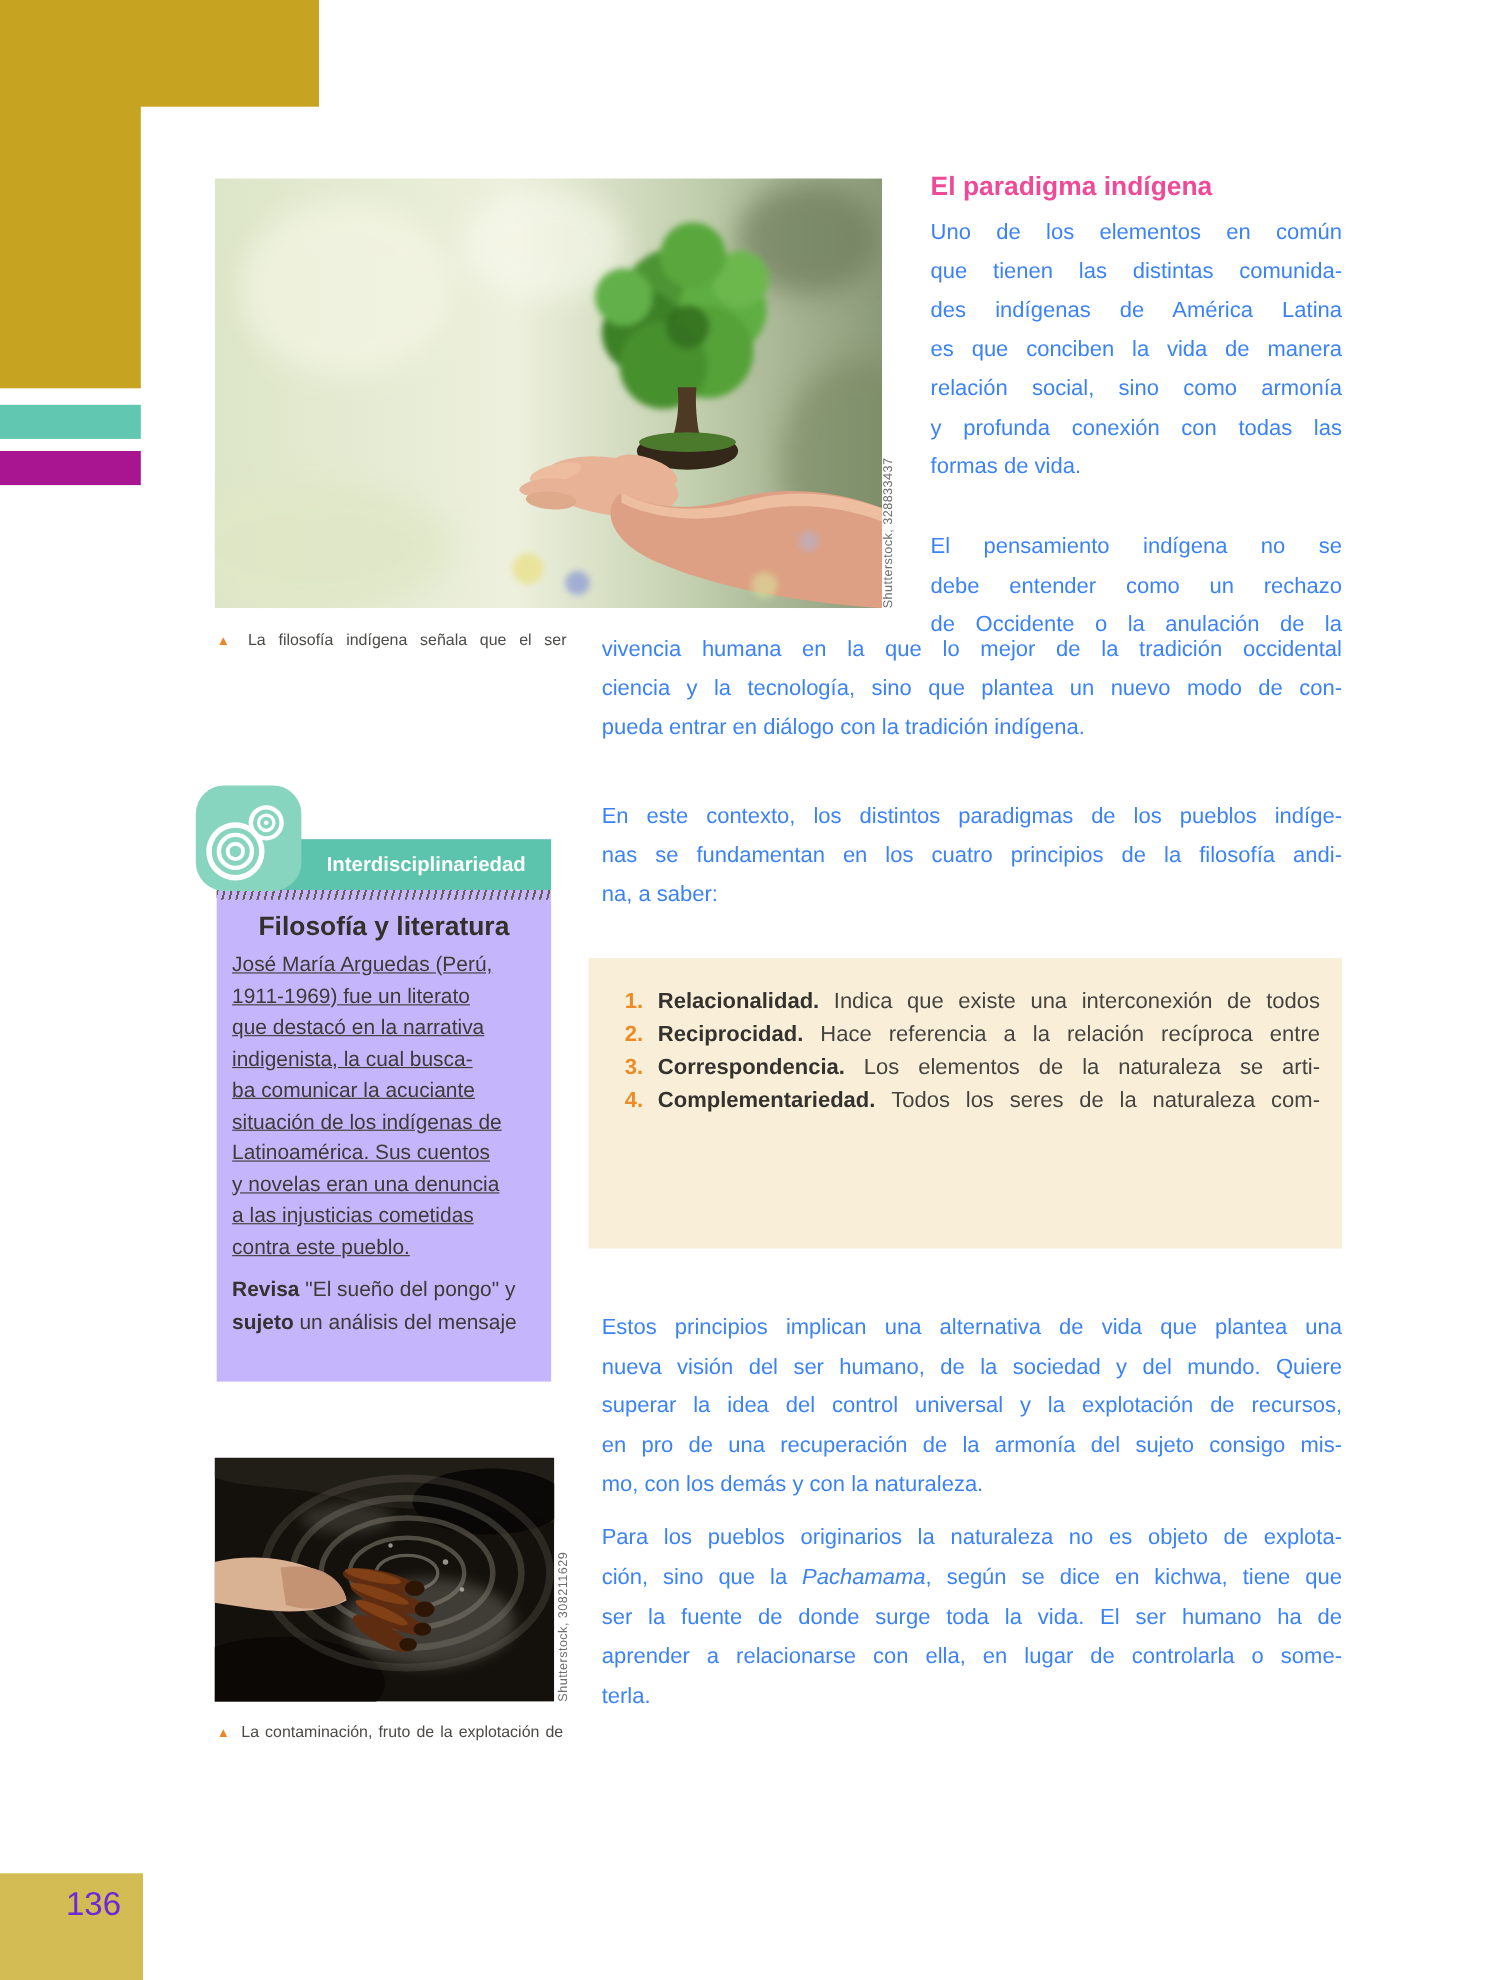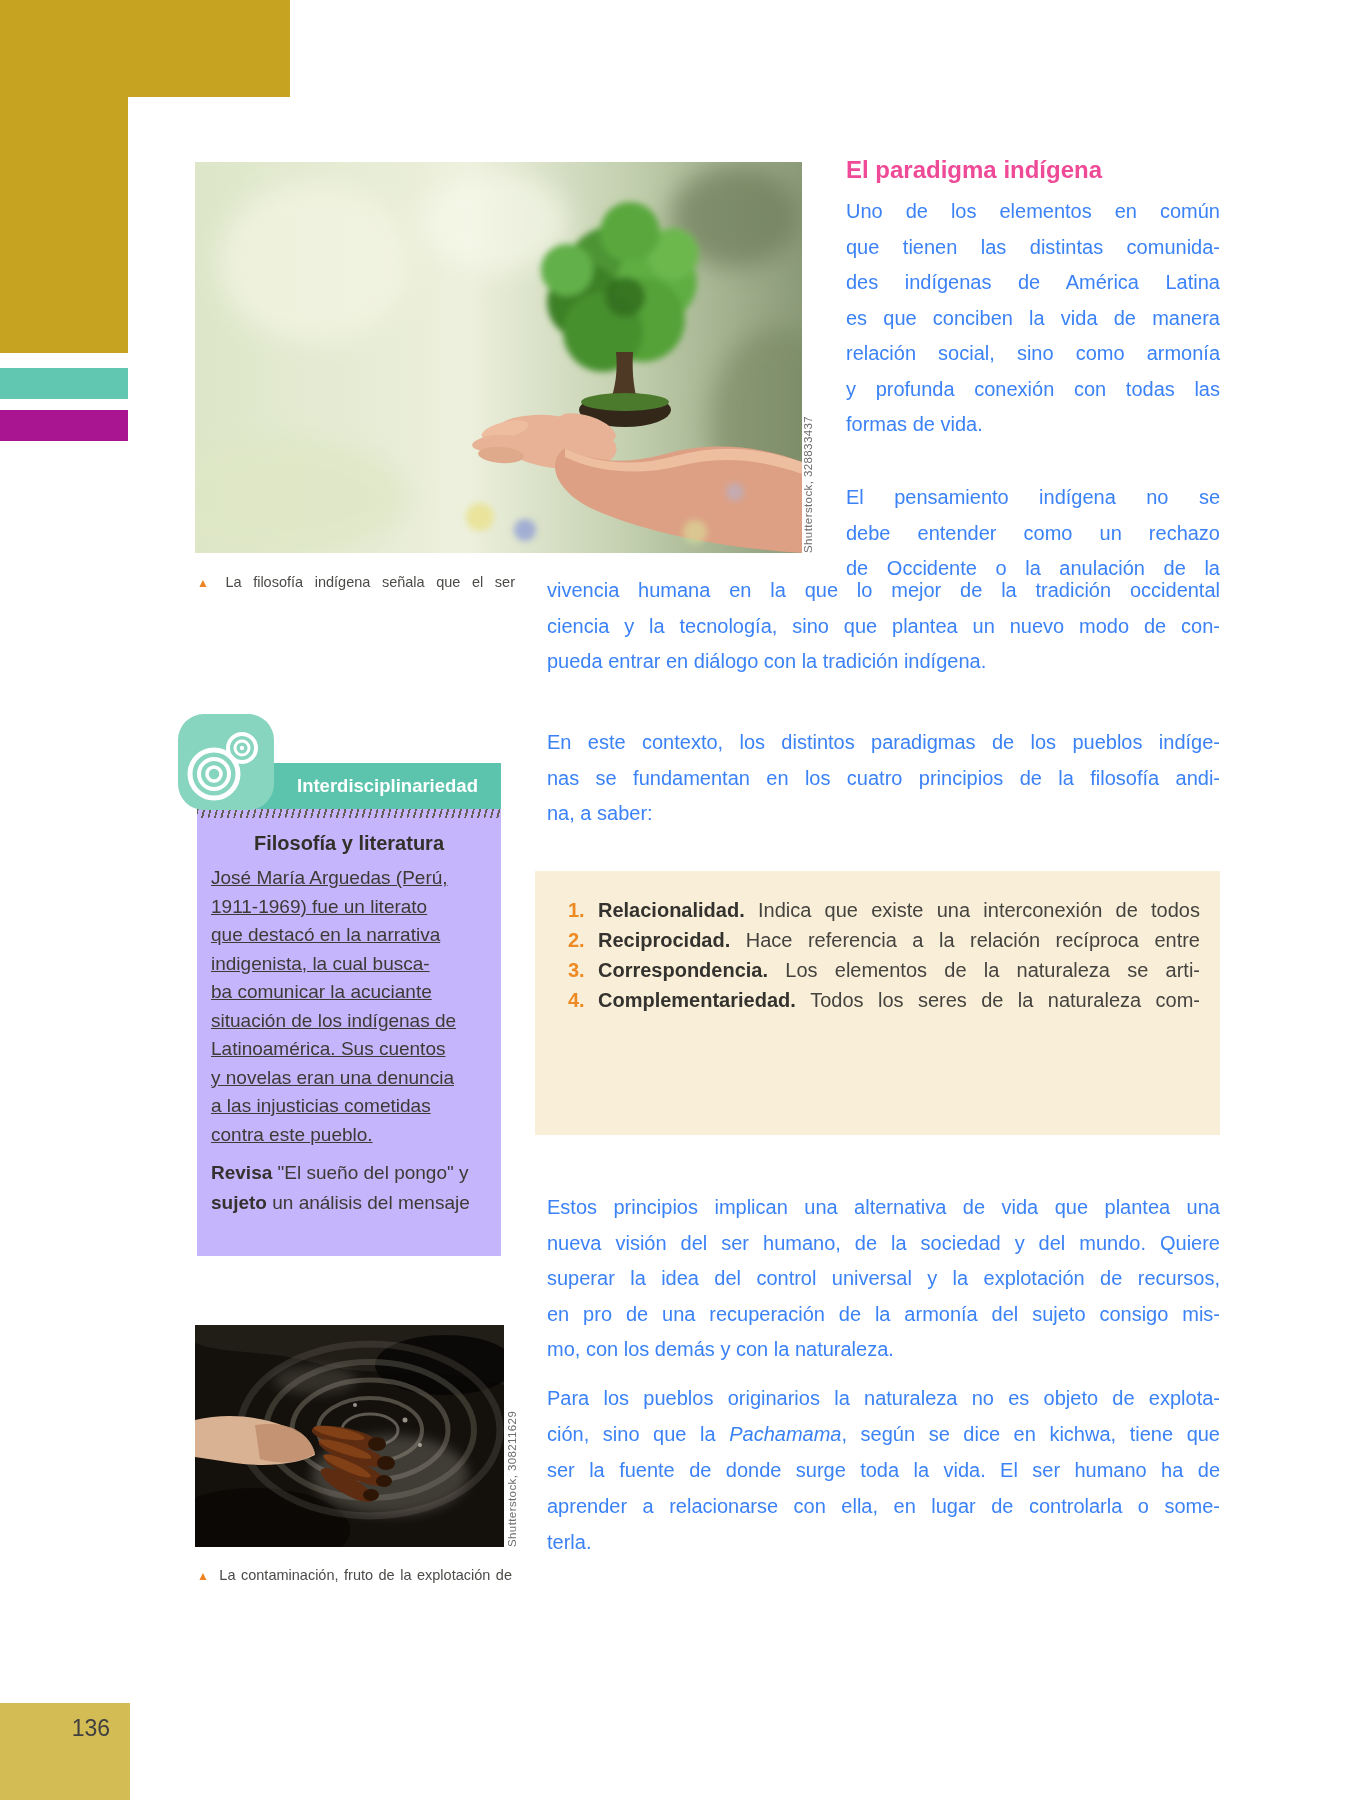--- a/index.html
+++ b/index.html
@@ -59,32 +59,32 @@
   .pnum{flex:none;width:30px;font-size:20px;line-height:30px;font-weight:bold;color:#ee8a23;}
   .ptext{flex:1;font-size:20px;line-height:30px;color:#454340;}
 
   
   .sidebox{position:absolute;left:197px;top:730px;width:304px;height:493px;
     background:#c4b5fd;box-sizing:border-box;margin-top:33px;}
   .sidebox-header{height:46px;background:#5cc4ac;display:flex;align-items:center;}
   .sidebox-header .hlabel{color:#ffffff;font-weight:bold;font-size:18.5px;margin-left:100px;white-space:nowrap;}
   .hatch{height:9px;background:repeating-linear-gradient(105deg,rgba(72,62,30,.75) 0 1.8px,rgba(0,0,0,0) 1.8px 6.2px);}
   .sidebox-body{padding:12px 14px 0 14px;}
-  .sb-title{font-size:20px;font-weight:bold;color:#33302a;text-align:center;line-height:26px;margin:0;}
+  .sb-title{font-size:24px;font-weight:bold;color:#33302a;text-align:center;line-height:26px;margin:0;}
   .sb-text{font-size:19px;line-height:28.5px;color:#3d3b35;margin-top:8px;text-decoration:underline;}
   .sb-task{font-size:19px;line-height:30px;color:#3d3b35;margin-top:9px;}
 
   .swirl{position:absolute;left:178px;top:714px;width:96px;height:96px;border-radius:26px;
     background:#87d4bf;}
   .swirl svg{display:block;}
 
   
   .pagenum-block{position:absolute;left:0;top:1703px;width:130px;height:97px;background:#d4bc55;
     box-sizing:border-box;padding:12px 20px 0 0;display:flex;justify-content:flex-end;}
-  .pagenum-block span{color:#404040;font-size:23px;}
+  .pagenum-block span{color:#6d28d9;font-size:30px;}
 </style>
 </head>
 <body>
 
 <div id="page">
 
   <div class="gold-top"></div>
   <div class="gold-left"></div>
   <div class="bar teal"></div>
   <div class="bar magenta"></div>

